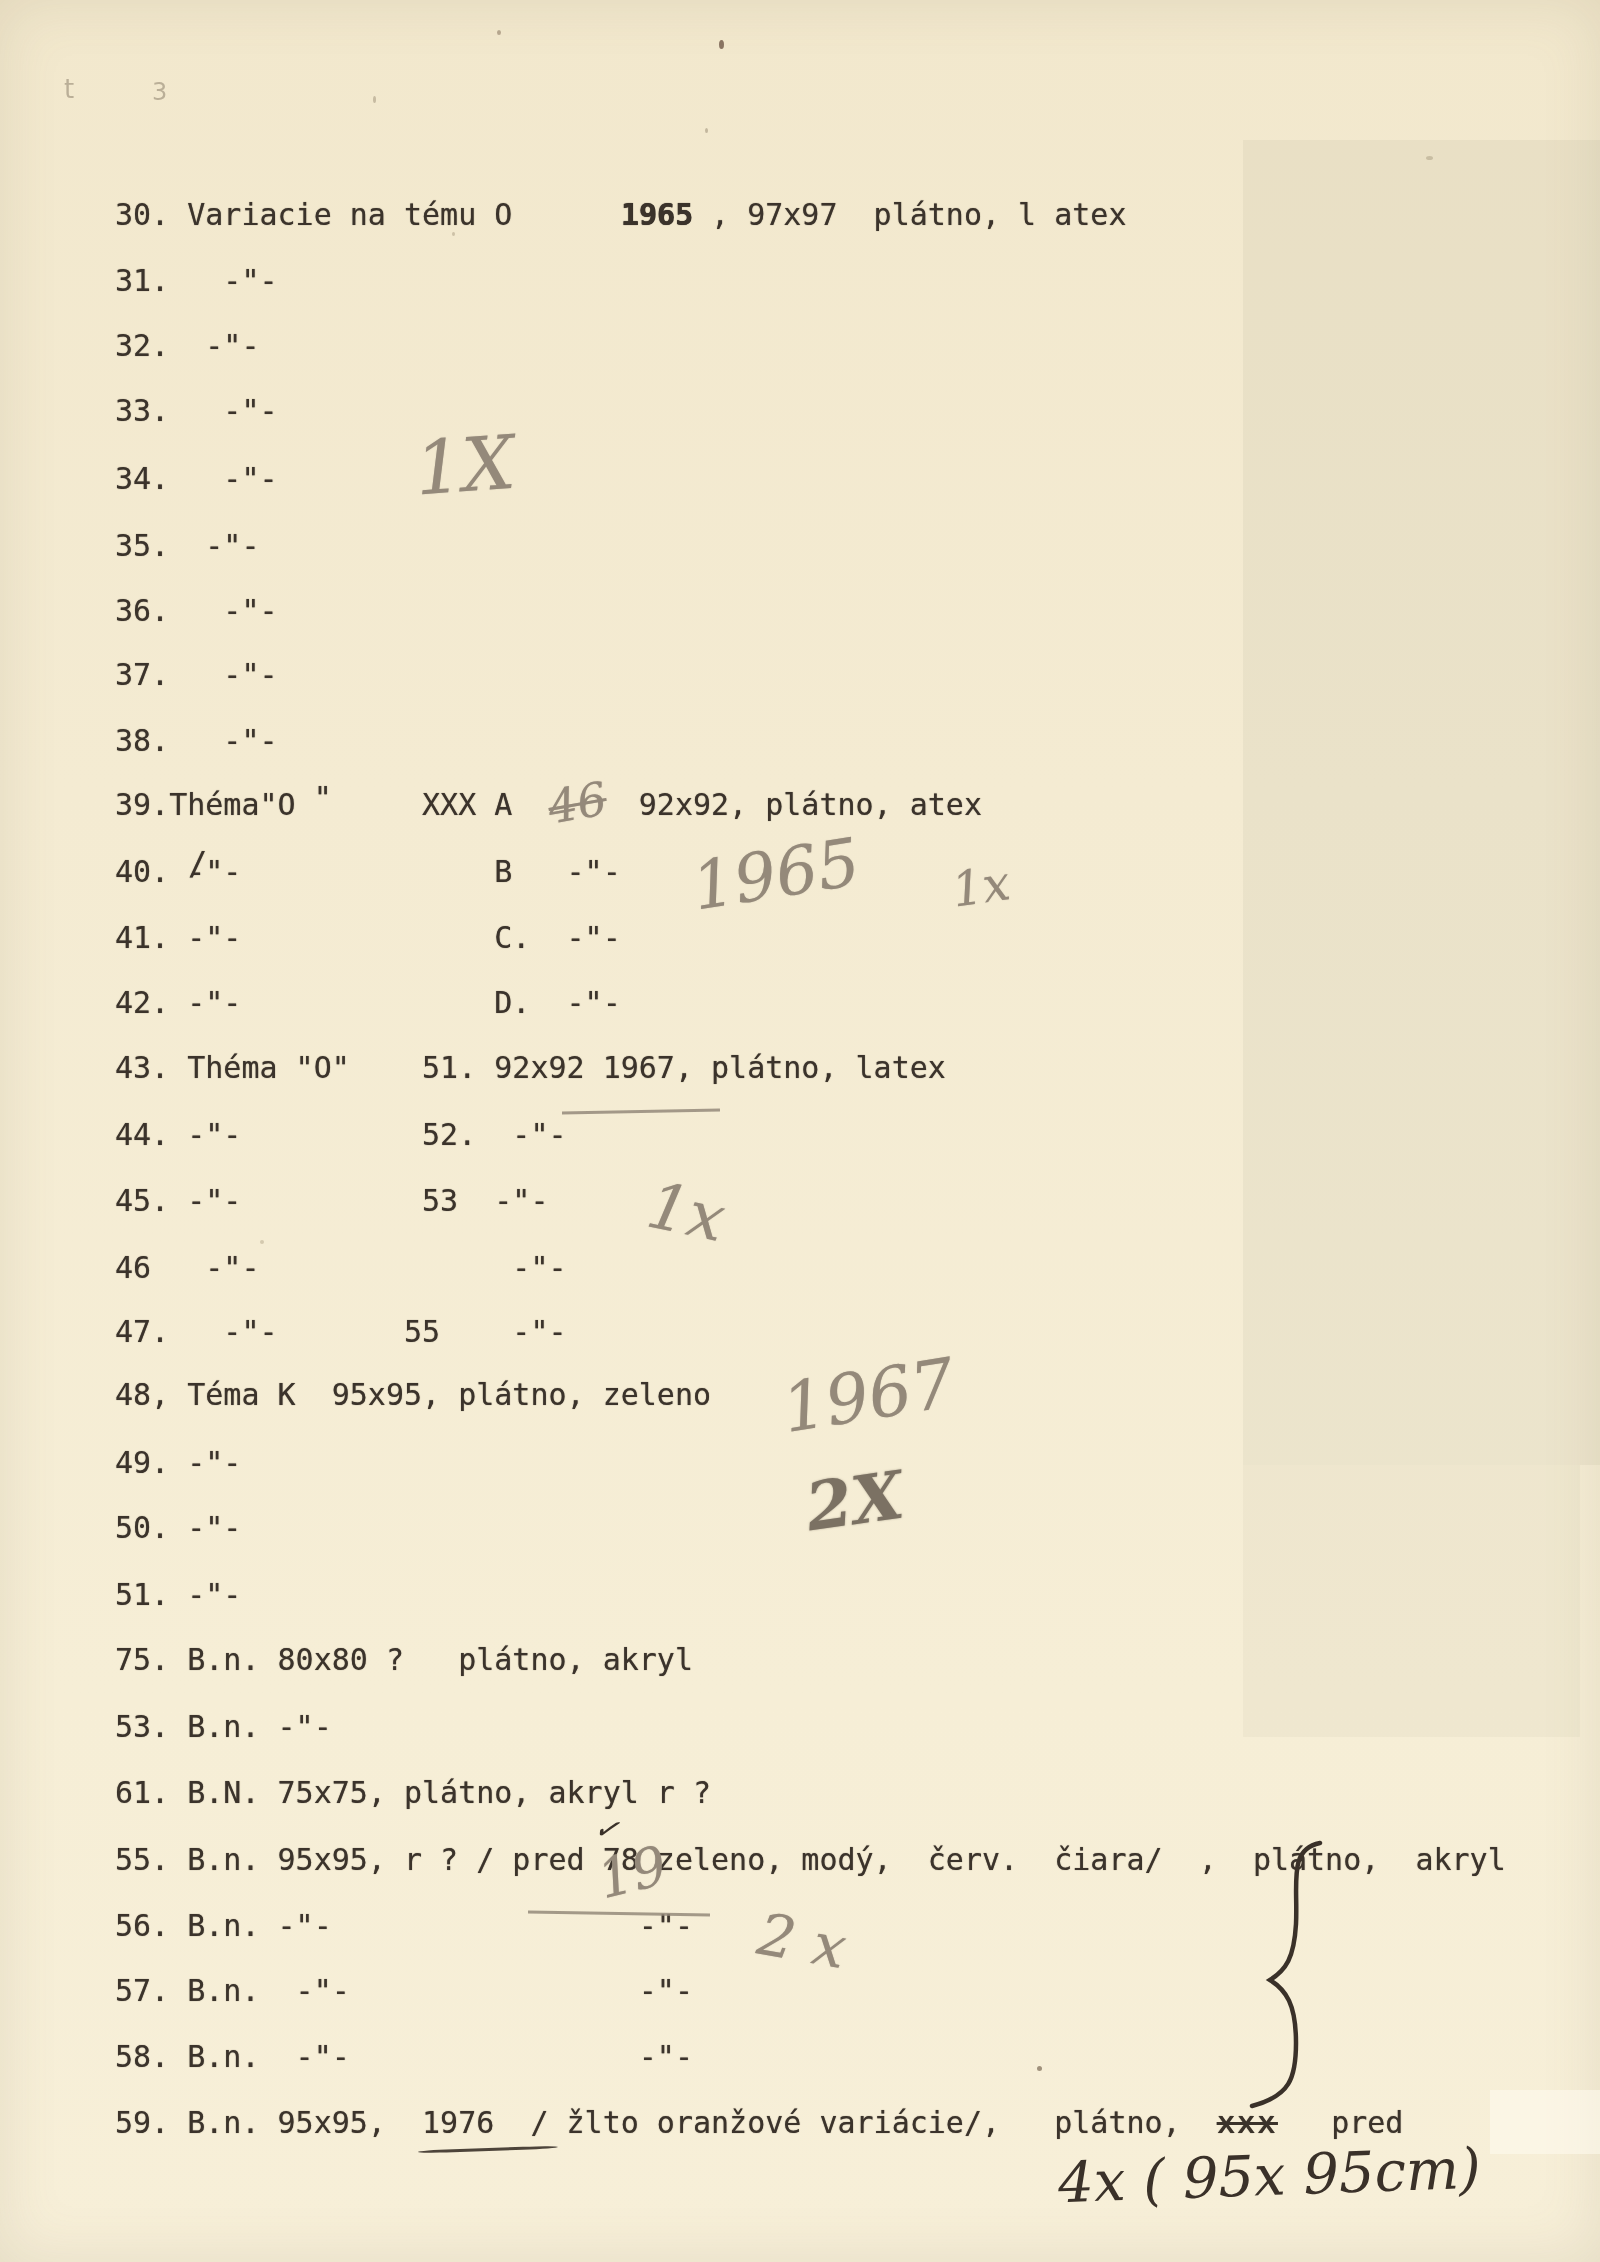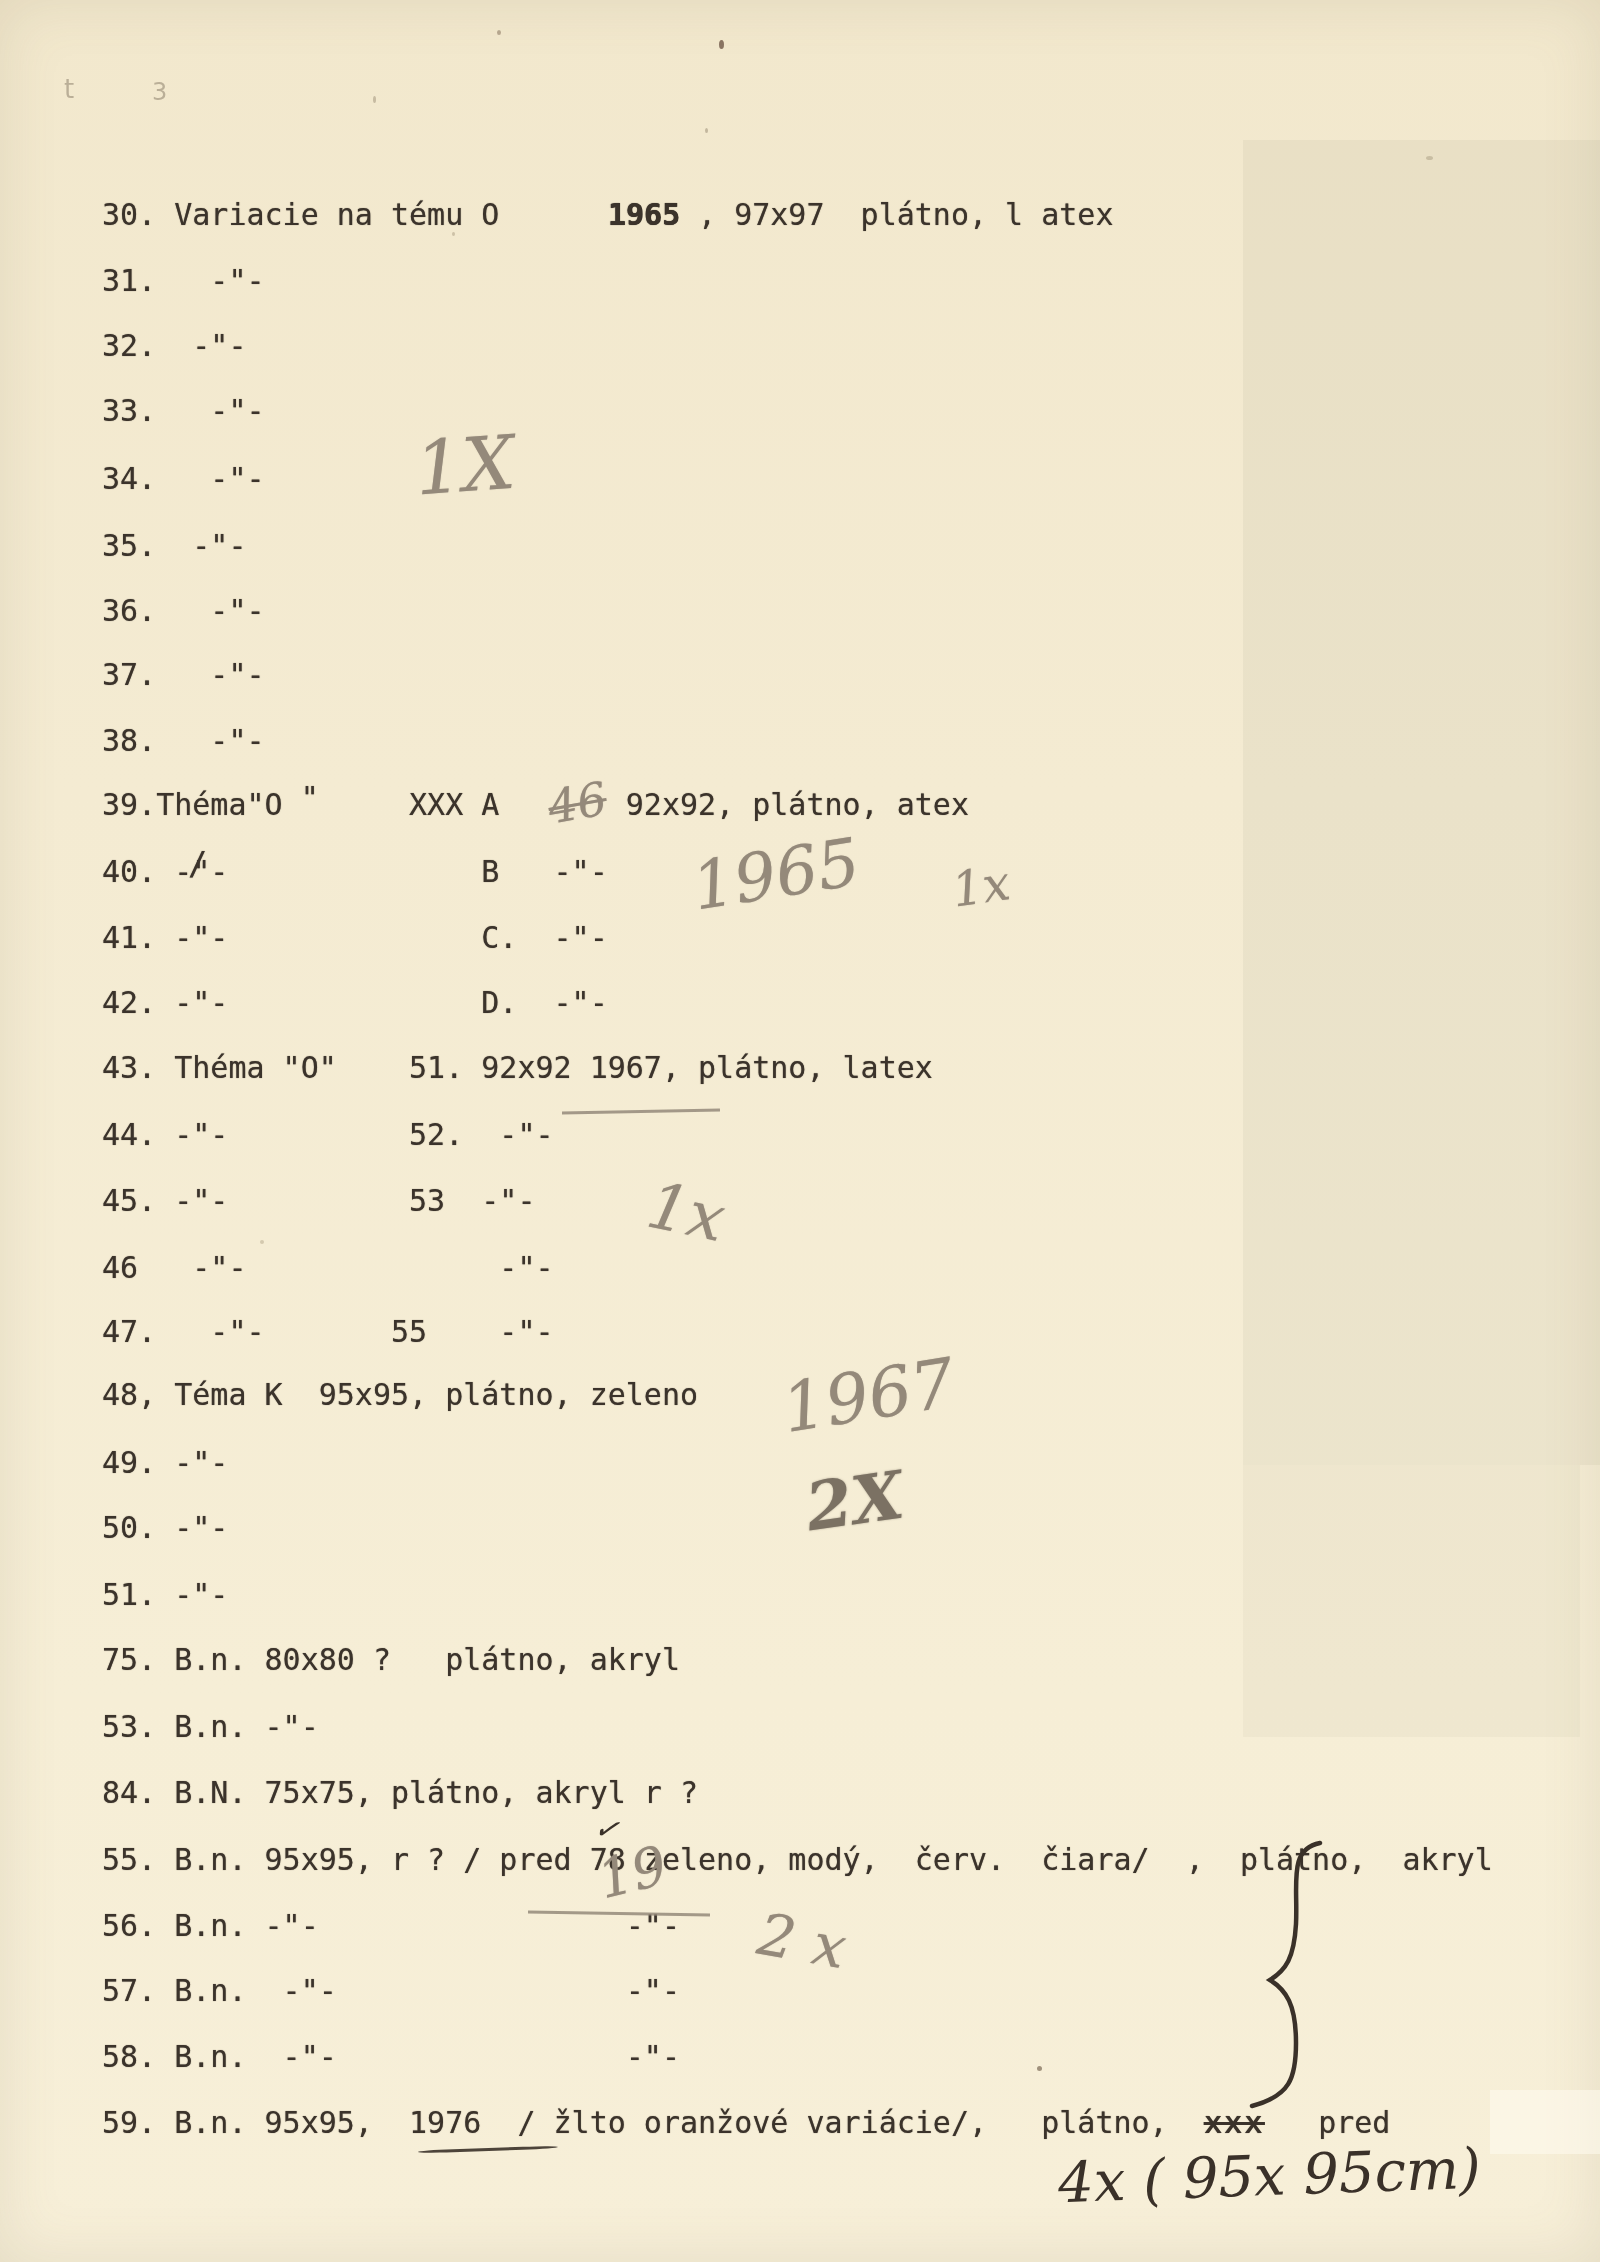--- a/index.html
+++ b/index.html
@@ -8,21 +8,21 @@
   html,body{margin:0;padding:0;background:#e9e0c6;}
   .page{
     position:relative; width:1600px; height:2262px; overflow:hidden;
     background:linear-gradient(180deg,#f2e8cd 0%, #f4ebd2 35%, #f6eed6 75%, #f7efd8 100%);
     box-shadow:inset 0 0 60px rgba(120,105,75,.14);
     font-family:"DejaVu Sans Mono", monospace;
   }
   .shade{position:absolute;}
   .speck{position:absolute;border-radius:50%;}
   .t-line{
-    position:absolute; left:102px; white-space:pre;
+    position:absolute; left:115px; white-space:pre;
     font:30px/38px "DejaVu Sans Mono", monospace;
     color:var(--typed); text-shadow:0 0 1px rgba(59,51,43,.7);
   }
   .t-line .ov{font-weight:bold; text-shadow:0.6px 0 0 var(--typed),0 0 1px rgba(59,51,43,.85);}
   .t-line .hi{position:relative; top:-7px;}
   .t-line .xstrike{
     font-weight:normal; text-decoration:line-through; text-decoration-thickness:3px;
     text-shadow:1px 0 0 var(--typed),0 0 1px rgba(59,51,43,.9); letter-spacing:2px;
   }
   .ann{position:absolute; white-space:pre; line-height:1;}
@@ -78,21 +78,21 @@
       <div class="t-line" style="top: 1116px;"><span>44. -"-          52.  -"-</span></div>
       <div class="t-line" style="top: 1182px;"><span>45. -"-          53  -"-</span></div>
       <div class="t-line" style="top: 1249px;"><span>46   -"-              -"-</span></div>
       <div class="t-line" style="top: 1313px;"><span>47.   -"-       55    -"-</span></div>
       <div class="t-line" style="top: 1376px;"><span>48, Téma K  95x95, plátno, zeleno</span></div>
       <div class="t-line" style="top: 1444px;"><span>49. -"-</span></div>
       <div class="t-line" style="top: 1509px;"><span>50. -"-</span></div>
       <div class="t-line" style="top: 1576px;"><span>51. -"-</span></div>
       <div class="t-line" style="top: 1641px;"><span>75. B.n. 80x80 ?   plátno, akryl</span></div>
       <div class="t-line" style="top: 1708px;"><span>53. B.n. -"-</span></div>
-      <div class="t-line" style="top: 1774px;"><span>84. B.N. 75x75, plátno, akryl r ?</span></div>
+      <div class="t-line" style="top: 1774px;"><span>61. B.N. 75x75, plátno, akryl r ?</span></div>
       <div class="t-line" style="top: 1841px;"><span>55. B.n. 95x95, r ? / pred 78 zeleno, modý,  červ.  čiara/  ,  plátno,  akryl</span></div>
       <div class="t-line" style="top: 1907px;"><span>56. B.n. -"-                 -"-</span></div>
       <div class="t-line" style="top: 1972px;"><span>57. B.n.  -"-                -"-</span></div>
       <div class="t-line" style="top: 2038px;"><span>58. B.n.  -"-                -"-</span></div>
       <div class="t-line" style="top: 2104px;"><span>59. B.n. 95x95,  1976  / žlto oranžové variácie/,   plátno,  </span><span class="xstrike">xxx</span><span>   pred</span></div>
     </div>
   <div id="ann-layer">
       <div class="ann typed" style="left: 188px; top: 847px; font-size: 32px; transform: rotate(0deg);"><span>/</span></div>
       <div class="ann pencil" style="left: 415px; top: 428px; font-size: 74px; transform: rotate(-4deg);"><span>1X</span></div>
       <div class="ann pencil" style="left: 548px; top: 780px; font-size: 46px; transform: rotate(-10deg);"><span class="strike">46</span></div>

